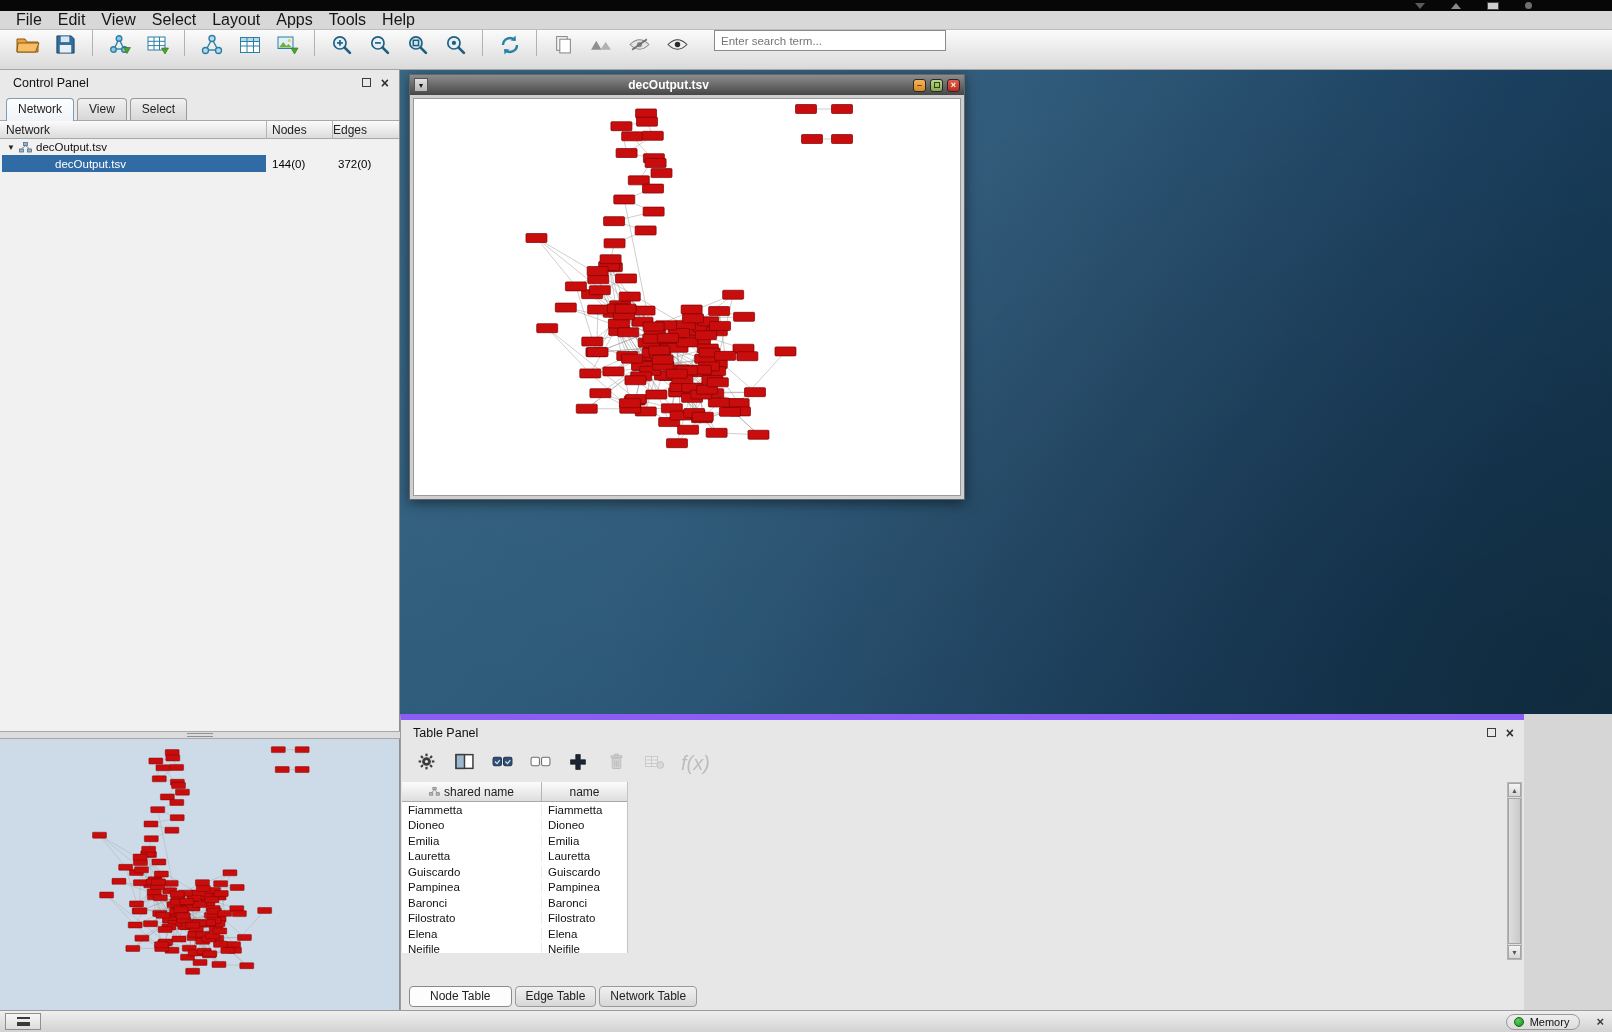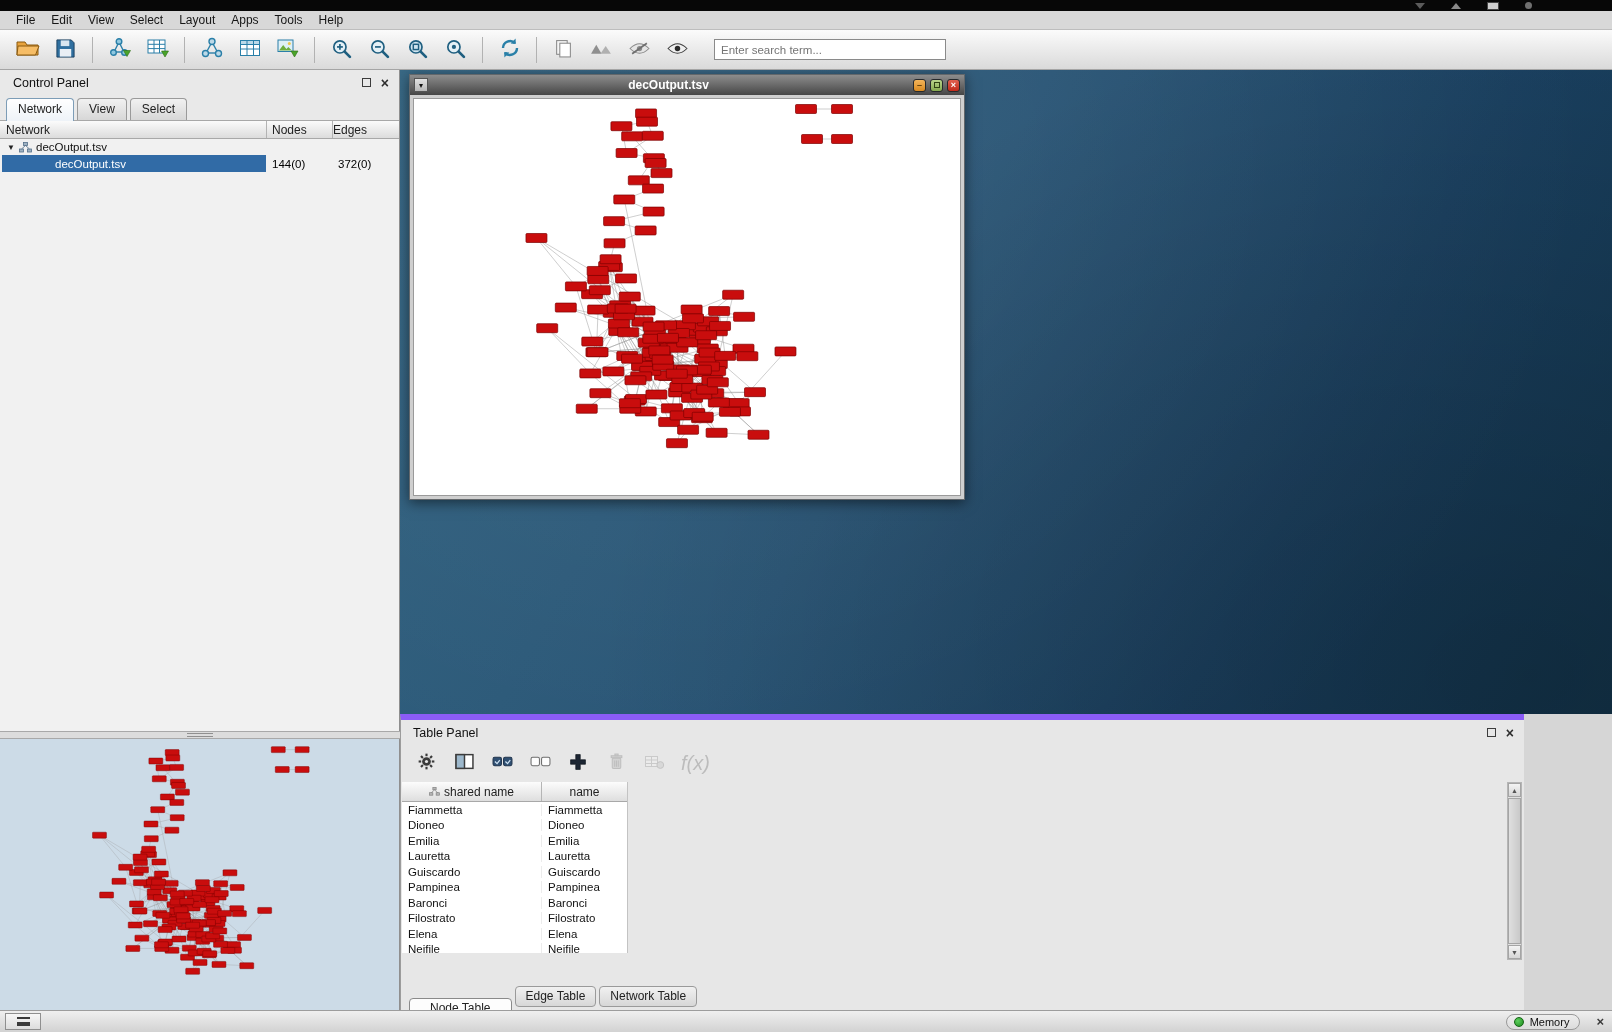--- a/index.html
+++ b/index.html
@@ -9,24 +9,24 @@
   
   #tray { position:absolute; left:0; top:0; width:1612px; height:11px; background:#070707; z-index:50; }
   #tray .tray-icons { position:absolute; right:80px; top:0; height:11px; display:flex; gap:26px; align-items:center; }
   .tri-down { width:0; height:0; border-left:5px solid transparent; border-right:5px solid transparent; border-top:6px solid #5a5a5a; }
   .tri-up   { width:0; height:0; border-left:5px solid transparent; border-right:5px solid transparent; border-bottom:6px solid #8a8a8a; }
   .mail-shape { width:12px; height:8px; background:#cfcfcf; border:1px solid #444; }
   .dot-shape { width:7px; height:7px; border-radius:50%; background:#6f6f6f; }
 
   
   #menubar { position:absolute; left:0; top:11px; width:1612px; height:19px; background:#d8d8d8; border-bottom:1px solid #bdbdbd; display:flex; align-items:center; padding-left:8px; z-index:40;}
-  .menu-item { padding:0 8px; font-size:12px; color:#161616; cursor:default; }
+  .menu-item { padding:0 8px; font-size:16px; color:#161616; cursor:default; }
 
   
-  #toolbar { position:absolute; left:0; top:30px; width:1612px; height:40px; background:linear-gradient(#fbfbfb,#dadada); border-bottom:1px solid #a5a5a5; display:flex; align-items:center; padding-left:10px; gap:3px; z-index:40;}
+  #toolbar { position:absolute; left:0; top:30px; width:1612px; height:40px; background:linear-gradient(#fbfbfb,#dadada); border-bottom:1px solid #a5a5a5; display:flex; padding-left:10px; gap:3px; z-index:40;}
   .tbtn { width:35px; height:32px; display:flex; align-items:center; justify-content:center; border-radius:3px; }
   .tsep { width:1px; height:26px; background:#b2b2b2; margin:0 6px; }
   #search-input { margin-left:16px; width:232px; height:21px; border:1px solid #8a8a8a; background:#fff; font-family:"Liberation Sans",sans-serif; font-size:11.5px; padding:0 6px; color:#333; }
 
   
   #control-panel { position:absolute; left:0; top:70px; width:400px; height:661px; background:#e9e9e9; border-right:1px solid #8f8f8f; display:flex; flex-direction:column; z-index:10;}
   .panel-header { height:25px; display:flex; align-items:center; padding:0 10px 0 13px; font-size:12.5px; color:#111; flex:none;}
   .panel-header .spacer { flex:1; }
   .float-icon { width:9px; height:9px; border:1.4px solid #3c3c3c; margin-right:10px; cursor:pointer; }
   .close-icon { font-size:14px; font-weight:bold; color:#2e2e2e; cursor:pointer; line-height:1; }
@@ -81,21 +81,21 @@
   .nt-h1 { width:140px; display:flex; align-items:center; justify-content:center; gap:4px; border-right:1px solid #b5b5b5; height:100%;}
   .nt-h2 { flex:1; display:flex; align-items:center; justify-content:center; height:100%;}
   .nt-row { display:flex; height:15.5px; align-items:center; background:#fff; font-size:11.5px; color:#111;}
   .nt-c1 { width:140px; padding-left:6px; border-right:1px solid #ececec; overflow:hidden; white-space:nowrap;}
   .nt-c2 { flex:1; padding-left:6px; overflow:hidden; white-space:nowrap;}
   #tp-scrollbar { position:absolute; right:2px; top:62px; width:15px; height:178px; background:#e0e0e0; border:1px solid #b5b5b5; display:flex; flex-direction:column; align-items:center;}
   .sb-arrow { width:13px; height:14px; background:linear-gradient(#f4f4f4,#d6d6d6); border:1px solid #a5a5a5; font-size:7px; color:#555; display:flex; align-items:center; justify-content:center; cursor:pointer;}
   .sb-thumb { flex:1; width:13px; background:linear-gradient(90deg,#dfdfdf,#c9c9c9); border:1px solid #a5a5a5; margin:1px 0; cursor:grab;}
   #tp-tabs { position:absolute; left:8px; bottom:3px; display:flex; gap:3px; align-items:flex-end;}
   #tp-tabs .tab { border-bottom:1px solid #9a9a9a; border-radius:4px; padding:2px 10px 3px;}
-  #tp-tabs .tab.active { background:#fdfdfd; border-color:#8a8a8a; top:12px; padding:2px 20px 3px;}
+  #tp-tabs .tab.active { background:#fdfdfd; border-color:#8a8a8a; top:0; padding:2px 20px 3px;}
 
   
   #statusbar { position:absolute; left:0; top:1010px; width:1612px; height:22px; background:linear-gradient(#efefef,#d2d2d2); border-top:1px solid #9c9c9c; display:flex; align-items:center; z-index:20;}
   #status-menu-btn { width:36px; height:17px; margin-left:5px; border:1px solid #8f8f8f; background:linear-gradient(#f7f7f7,#ddd); display:flex; align-items:center; justify-content:center; cursor:pointer;}
   .hamburger { width:13px; height:9px; border-top:2px solid #3a3a3a; border-bottom:2px solid #3a3a3a; position:relative;}
   .hamburger::after { content:""; position:absolute; left:0; top:2.5px; width:13px; height:2px; background:#3a3a3a;}
   #memory-pill { display:flex; align-items:center; gap:6px; border:1px solid #999; background:linear-gradient(#eee,#dcdcdc); border-radius:9px; padding:1px 10px 1px 7px; font-size:11px; color:#111; margin-right:16px; cursor:pointer;}
   .mem-dot { width:10px; height:10px; border-radius:50%; background:radial-gradient(circle at 35% 35%, #5ed05e, #1d8a1d); border:1px solid #156515;}
   #status-close { margin-right:8px; font-size:13px; font-weight:bold; color:#3a3a3a; cursor:pointer;}
   .flex1 { flex:1; }

